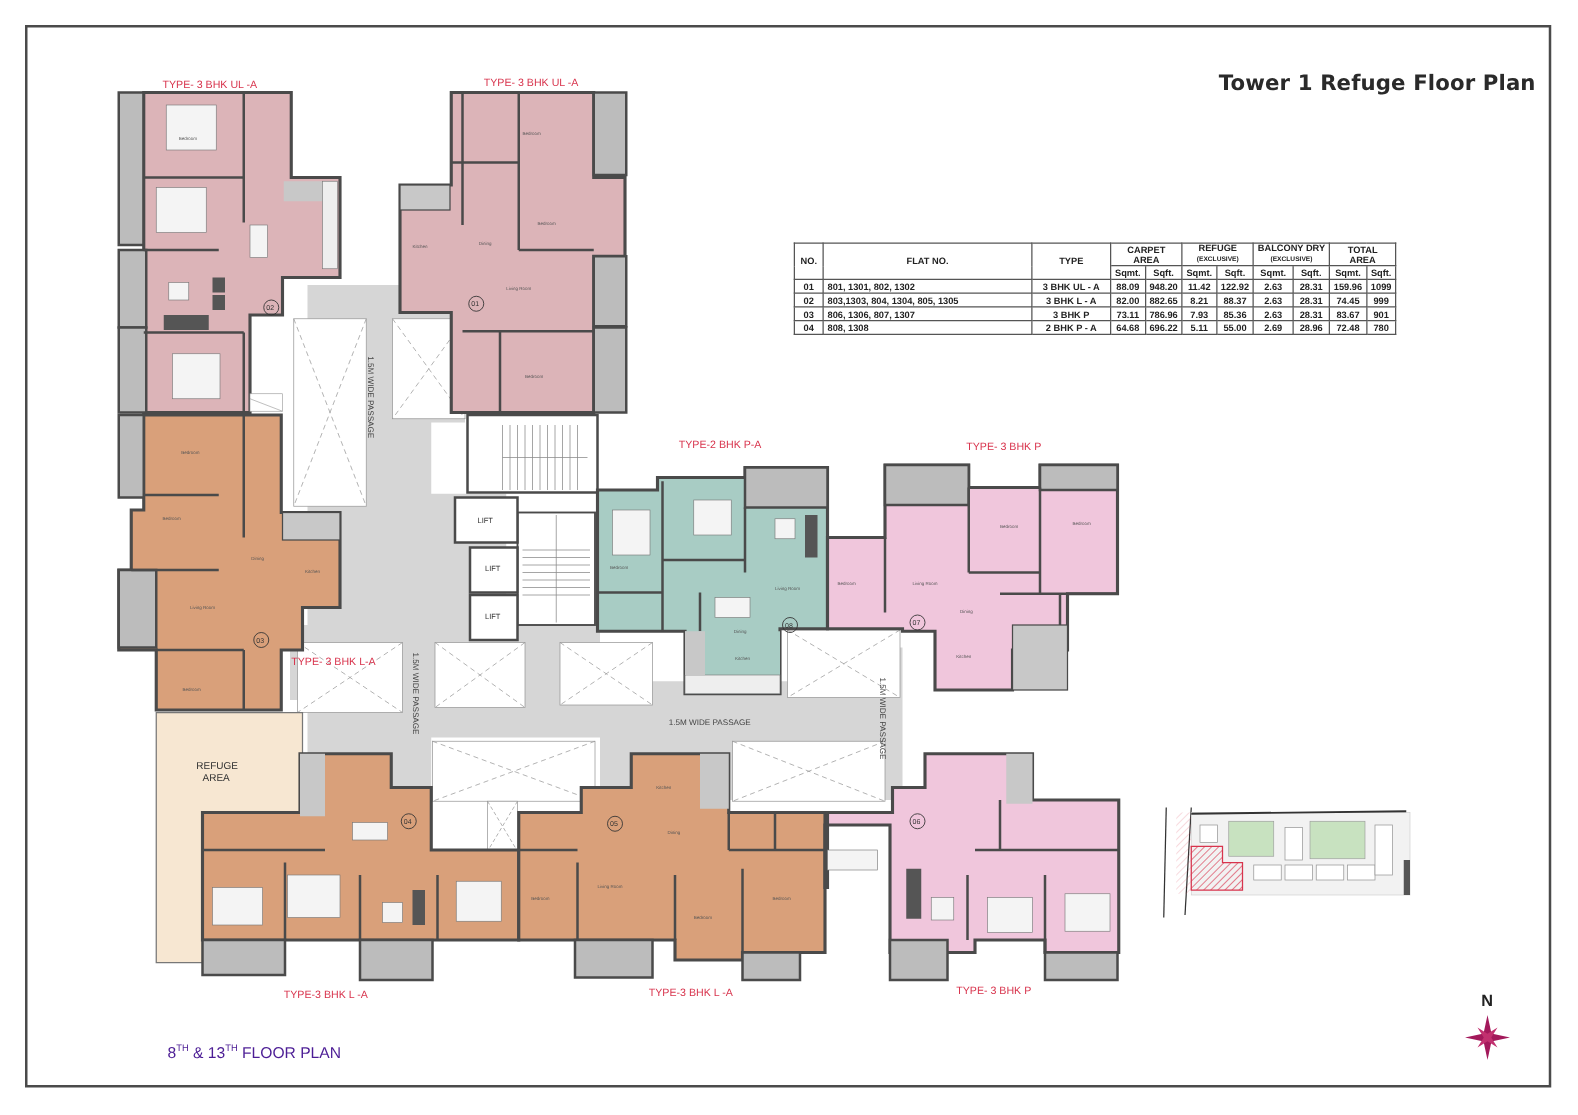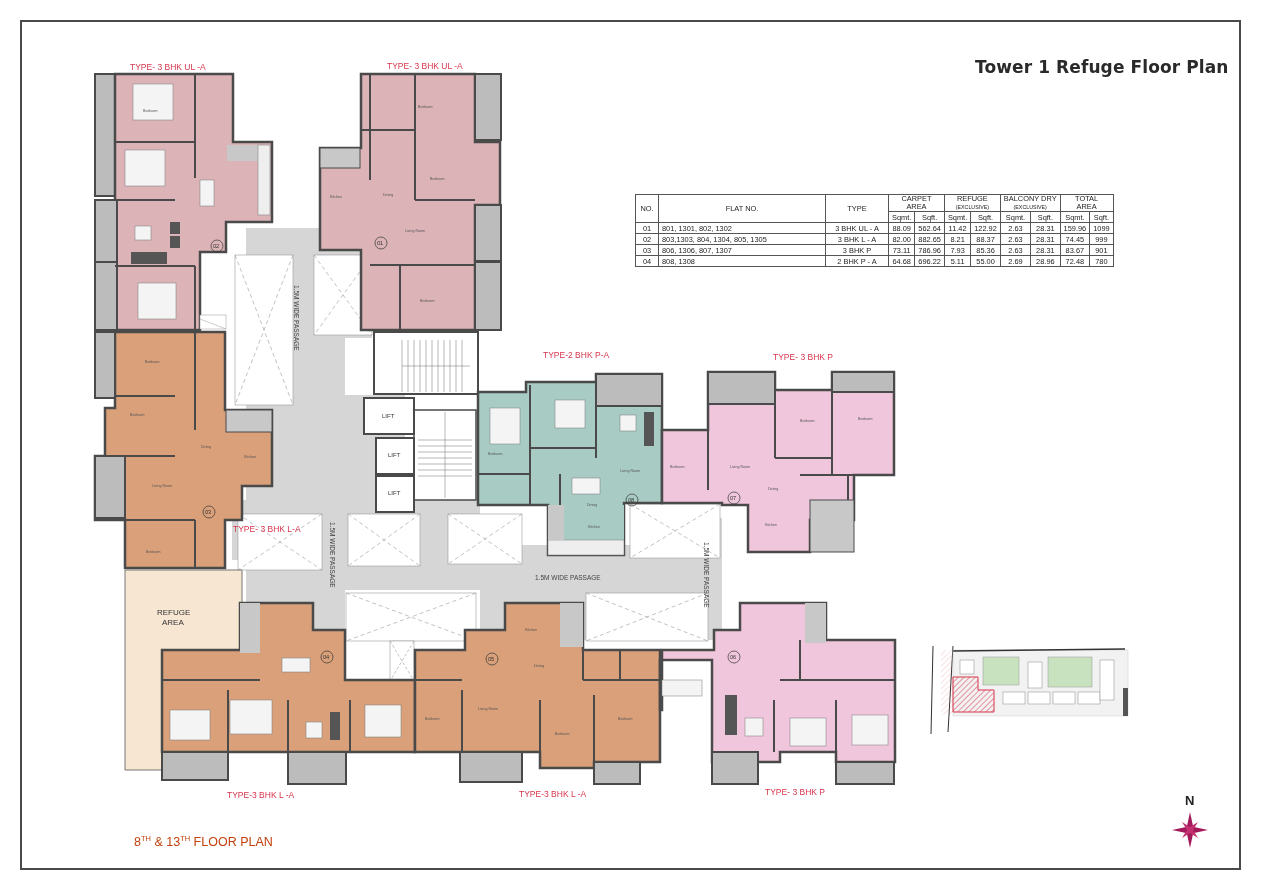--- a/index.html
+++ b/index.html
@@ -8,25 +8,25 @@
   .title{position:absolute;left:975px;top:57px;font-size:17px;font-weight:bold;color:#2a2a2a;font-family:"DejaVu Sans",sans-serif;letter-spacing:0.1px;text-align:right;}
   svg.plan{position:absolute;left:0;top:0;}
   .plan text{font-family:"Liberation Sans",sans-serif;}
   .type-label{fill:#d8344d;font-size:8.5px;}
   .room-lbl{fill:#555;font-size:3.6px;}
   .unit-no{fill:#333;font-size:5.6px;}
   .passage{fill:#444;font-size:6.5px;}
   .lift{fill:#333;font-size:6px;}
   .refuge{fill:#333;font-size:8px;}
   table.area{position:absolute;left:635px;top:194px;border-collapse:collapse;font-size:7.4px;color:#222;}
-  table.area td, table.area th{border:1px solid #555;padding:0 3px;height:10px;font-weight:normal;text-align:center;}
+  table.area td, table.area th{border:1px solid #555;padding:0 3px;height:10px;font-weight:bold;text-align:center;}
   table.area th{height:12px;line-height:8px;}
   table.area th small{font-size:5.3px;}
   table.area td.left{text-align:left;}
-  .floor-lbl{position:absolute;left:134px;top:834px;font-size:12.5px;color:#c2410c;}
+  .floor-lbl{position:absolute;left:134px;top:834px;font-size:12.5px;color:#4c1d95;}
   .floor-lbl sup{font-size:7.5px;}
   .north-n{position:absolute;left:1185px;top:793px;font-size:13px;font-weight:bold;color:#222;}
 </style>
 </head>
 <body>
 
 <div class="frame"></div>
 
 <div class="title">Tower 1 Refuge Floor Plan</div>
 
@@ -356,21 +356,21 @@
     <td>Sqmt.</td>
     <td>Sqft.</td>
     <td>Sqmt.</td>
     <td>Sqft.</td>
   </tr>
   <tr>
     <td>01</td>
         <td class="left">801, 1301, 802, 1302</td>
         <td>3 BHK UL - A</td>
     <td>88.09</td>
-        <td>562.64</td>
+        <td>948.20</td>
     <td>11.42</td>
         <td>122.92</td>
     <td>2.63</td>
         <td>28.31</td>
     <td>159.96</td>
         <td>1099</td>
   </tr>
   <tr>
     <td>02</td>
         <td class="left">803,1303, 804, 1304, 805, 1305</td>

